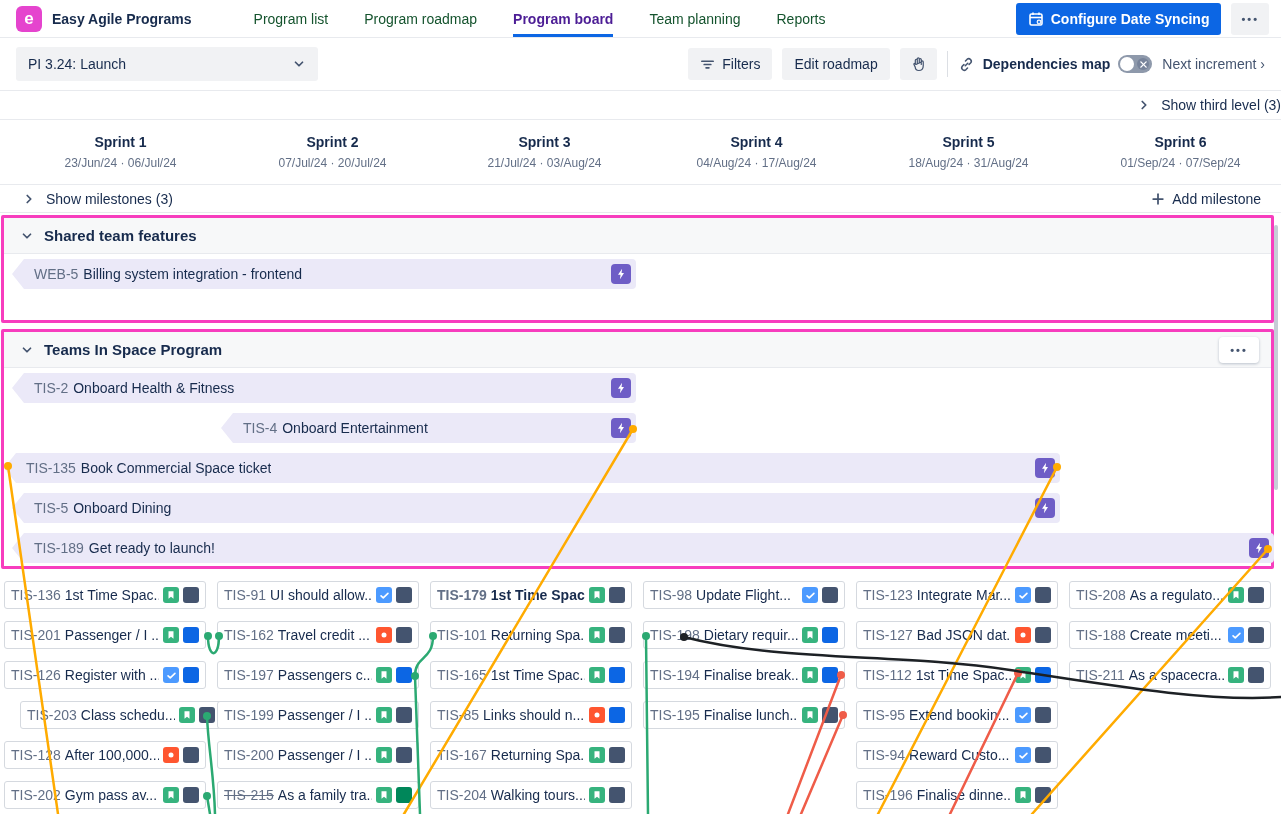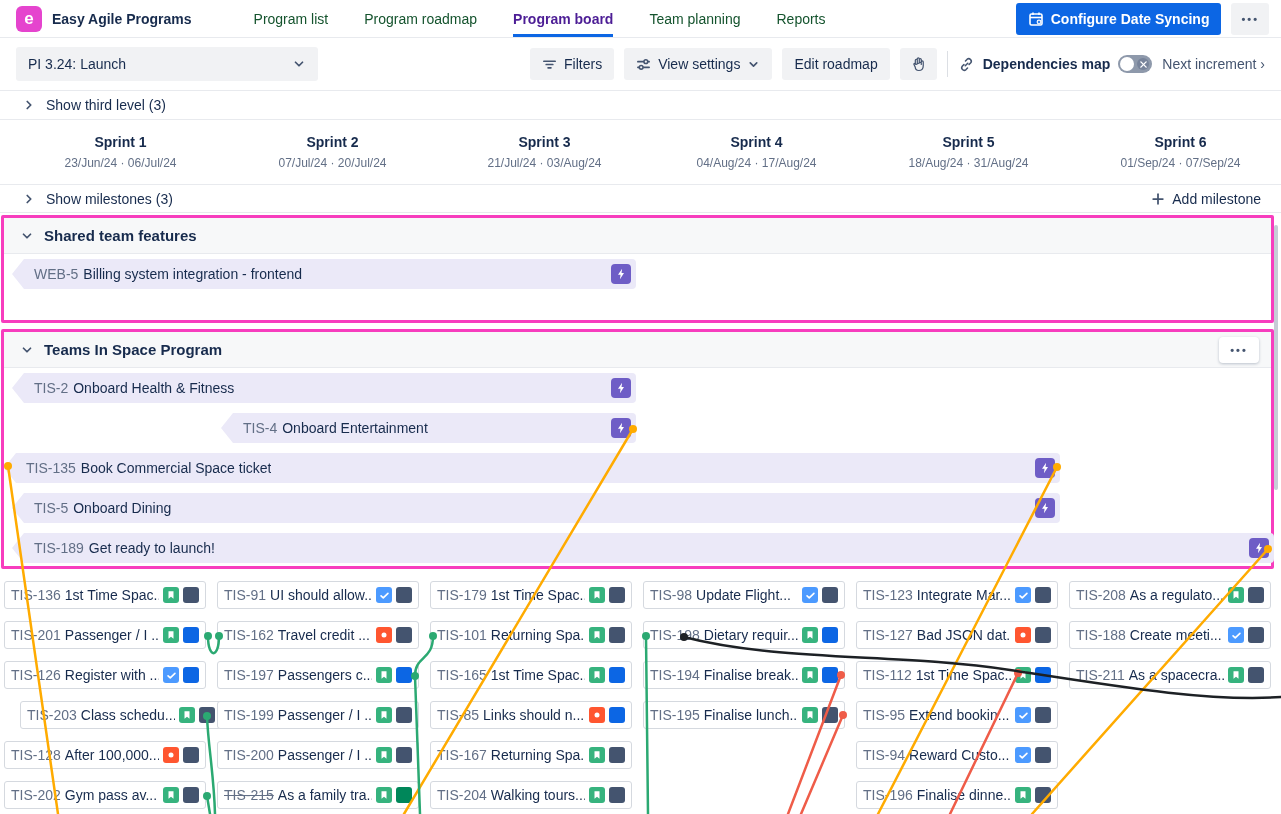--- a/index.html
+++ b/index.html
@@ -34,21 +34,21 @@
   .vdiv { width:1px; height:26px; background:#DCDFE4; }
   .deps { display:flex; align-items:center; gap:8px; font-size:14px; font-weight:700; }
   .toggle { width:34px; height:18px; border-radius:9px; background:#8E99AB; position:relative; cursor:pointer; }
   .toggle .knob { position:absolute; left:2px; top:2px; width:14px; height:14px; border-radius:50%; background:#fff; }
   .toggle .off-x { position:absolute; right:3px; top:3px; width:12px; height:12px; border-radius:50%;
     background:#77839A; display:flex; align-items:center; justify-content:center; }
   .link-quiet { font-size:14px; color:#44546F; cursor:pointer; display:flex; align-items:center; gap:4px; }
 
   
   .exp-row { height:29px; display:flex; align-items:center; gap:10px; padding-left:22px;
-    border-bottom:1px solid #E8EAEE; font-size:14px; font-weight:500; cursor:pointer; }
+    border-bottom:1px solid #E8EAEE; font-size:14px; font-weight:500; cursor:pointer;justify-content:flex-end; }
   .milestone-row { height:28px; display:flex; align-items:center; gap:10px; padding-left:22px;
     border-bottom:1px solid #E8EAEE; font-size:14px; font-weight:500; }
   .add-milestone { margin-left:auto; margin-right:20px; display:flex; align-items:center; gap:7px;
     font-weight:500; cursor:pointer; }
 
   
   .sprints { height:65px; display:flex; gap:11px; padding-left:20px; align-items:center;
     border-bottom:1px solid #E8EAEE; }
   .sprint-cell { width:202px; text-align:center; }
   .sprint-name { font-size:14px; font-weight:600; }
@@ -131,32 +131,20 @@
         </svg>
     </div>
     <div class="tb-right">
       <div class="btn">
         <svg width="15" height="15" viewBox="0 0 16 16">
             <line x1="2" y1="4.5" x2="14" y2="4.5" stroke="#44546F" stroke-width="1.8" stroke-linecap="round"></line>
             <line x1="4.5" y1="8" x2="11.5" y2="8" stroke="#44546F" stroke-width="1.8" stroke-linecap="round"></line>
             <line x1="6.5" y1="11.5" x2="9.5" y2="11.5" stroke="#44546F" stroke-width="1.8" stroke-linecap="round"></line>
           </svg>
         <span>Filters</span>
-      </div>
-      <div class="btn">
-        <svg width="15" height="15" viewBox="0 0 16 16">
-            <line x1="2" y1="5" x2="14" y2="5" stroke="#44546F" stroke-width="1.8" stroke-linecap="round"></line>
-            <circle cx="10.5" cy="5" r="2" fill="#F1F2F4" stroke="#44546F" stroke-width="1.6"></circle>
-            <line x1="2" y1="11" x2="14" y2="11" stroke="#44546F" stroke-width="1.8" stroke-linecap="round"></line>
-            <circle cx="5.5" cy="11" r="2" fill="#F1F2F4" stroke="#44546F" stroke-width="1.6"></circle>
-          </svg>
-        <span>View settings</span>
-        <svg width="13" height="13" viewBox="0 0 16 16">
-            <polyline points="4,6 8,10 12,6" fill="none" stroke="#44546F" stroke-width="2" stroke-linecap="round" stroke-linejoin="round"></polyline>
-          </svg>
       </div>
       <div class="btn">
         <span>Edit roadmap</span>
       </div>
       <div class="btn icon-only">
         <svg width="17" height="17" viewBox="0 0 24 24">
             <path fill="none" stroke="#44546F" stroke-width="1.7" stroke-linecap="round" stroke-linejoin="round" d="M7.5 11.5V6a1.4 1.4 0 0 1 2.8 0v4m0-5.2V4a1.4 1.4 0 0 1 2.8 0v6m0-5a1.4 1.4 0 0 1 2.8 0v7m0-3.6a1.4 1.4 0 0 1 2.8 0v5.3c0 3.8-2.4 6.8-6.3 6.8-3.6 0-5-2.2-5-4.8l-1.8-3.6c-.5-1 .3-2 1.4-1.7.6.2 1 .6 1.3 1.1l.2.5z"></path>
           </svg>
       </div>
       <div class="vdiv"></div>
@@ -420,21 +408,21 @@
       <div class="card" style="left: 217px; top: 207px;">
         <span class="ckey struck">TIS-215</span>
         <span class="csum">As a family tra...</span>
         <span class="badge" style="background: rgb(54, 179, 126);">
           <svg width="10" height="10" viewBox="0 0 16 16">
             <path d="M4 2h8v12l-4-3.2L4 14z" fill="#fff"></path>
           </svg>
         </span>
         <span class="badge" style="background: rgb(0, 135, 90);"></span>
       </div>
-      <div class="card" style="left: 430px; top: 7px;">
+      <div class="card" style="left: 430px; top: 7px; font-weight: bold;">
         <span class="ckey">TIS-179</span>
         <span class="csum">1st Time Spac...</span>
         <span class="badge" style="background: rgb(54, 179, 126);">
           <svg width="10" height="10" viewBox="0 0 16 16">
             <path d="M4 2h8v12l-4-3.2L4 14z" fill="#fff"></path>
           </svg>
         </span>
         <span class="badge" style="background: rgb(68, 84, 111);"></span>
       </div>
       <div class="card" style="left: 430px; top: 47px;">

